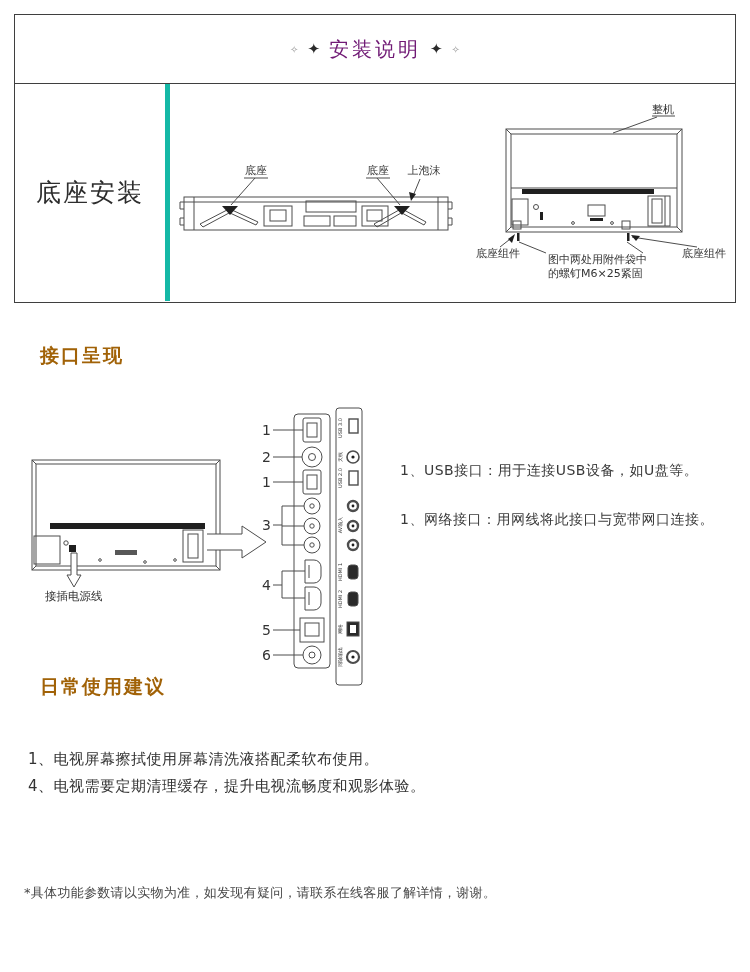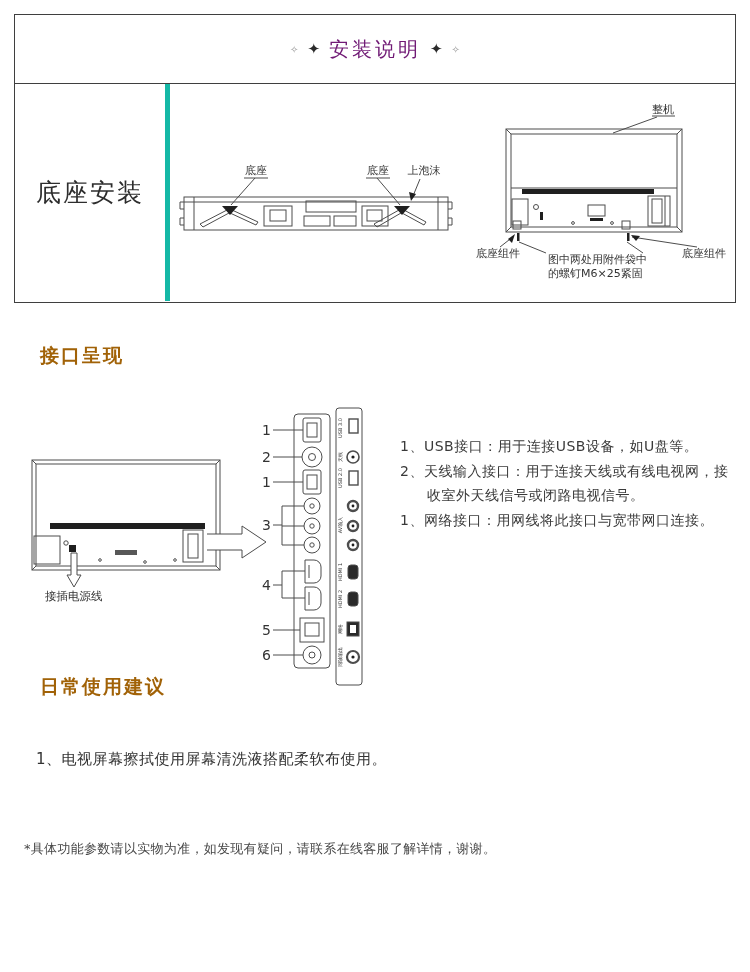--- a/index.html
+++ b/index.html
@@ -23,26 +23,26 @@
   .dg-dark { fill:#1f1f1f; stroke:none; }
 
   
   .section-title { position:absolute; left:24px; font-size:19px; font-weight:bold; color:#a16207; letter-spacing:2px;margin-left:16px; }
   #title-ports { top:343px; }
   #title-tips  { top:674px; }
 
   
   .port-desc { position:absolute; left:400px; top:434px; width:342px; }
   .port-desc p { font-size:14px; line-height:24.5px; color:#3a3a3a; letter-spacing:0.5px;
-                 padding-left:27px; text-indent:-27px; }
-
-  
-  .tips-list { position:absolute; left:36px; top:751px; width:680px; }
+                 padding-left:27px; text-indent:-27px;margin-top:24px; }
+
+  
+  .tips-list { position:absolute; left:28px; top:751px; width:680px; }
   .tips-list p { font-size:15px; line-height:17px; margin-bottom:10px; color:#333; letter-spacing:0.5px; }
-  .footnote { position:absolute; left:24px; top:840px; font-size:13px; color:#474747; letter-spacing:0.3px; }
+  .footnote { position:absolute; left:24px; top:884px; font-size:13px; color:#474747; letter-spacing:0.3px; }
 </style>
 </head>
 <body>
 
 <div class="page">
 
   <div class="install-table">
     <div class="table-header">
       <span class="deco-sm">✧</span>
       <span class="deco-lg">✦</span>
@@ -246,26 +246,26 @@
       <text x="322" y="172" transform="rotate(-90 322 172)">HDMI 1</text>
       <text x="322" y="199" transform="rotate(-90 322 199)">HDMI 2</text>
       <text x="322" y="229" transform="rotate(-90 322 229)">网络</text>
       <text x="322" y="257" transform="rotate(-90 322 257)">同轴输出</text>
     </g>
   </svg>
 
   <div class="port-desc">
 
   <p>1、USB接口：用于连接USB设备，如U盘等。</p>
-      <p>2、天线输入接口：用于连接天线或有线电视网，接收室外天线信号或闭路电视信号。</p>
       <p>1、网络接口：用网线将此接口与宽带网口连接。</p>
     </div>
 
   <div class="section-title" id="title-tips">日常使用建议</div>
 
   <div class="tips-list">
 
   <p>1、电视屏幕擦拭使用屏幕清洗液搭配柔软布使用。</p>
+      <p>4、电视需要定期清理缓存，提升电视流畅度和观影体验。</p>
     </div>
 
   <p class="footnote">*具体功能参数请以实物为准，如发现有疑问，请联系在线客服了解详情，谢谢。</p>
 
 </div>
 
 </body></html>

